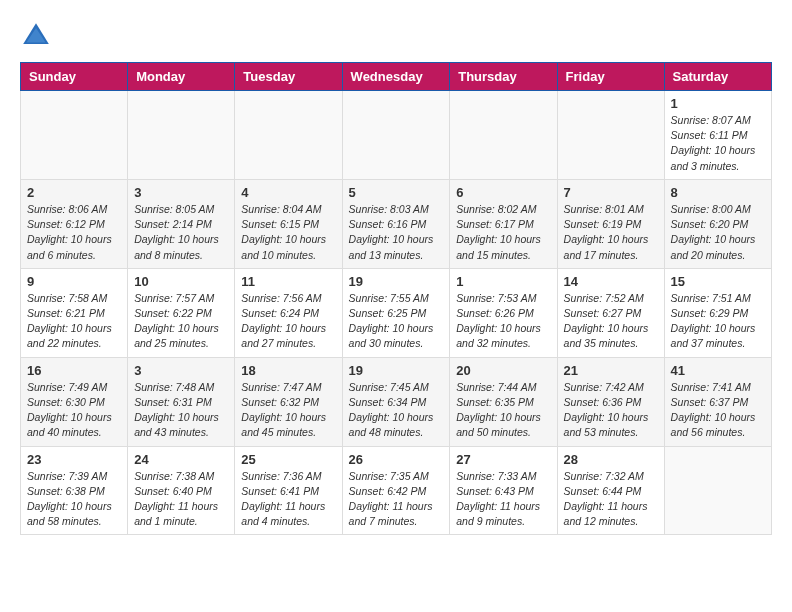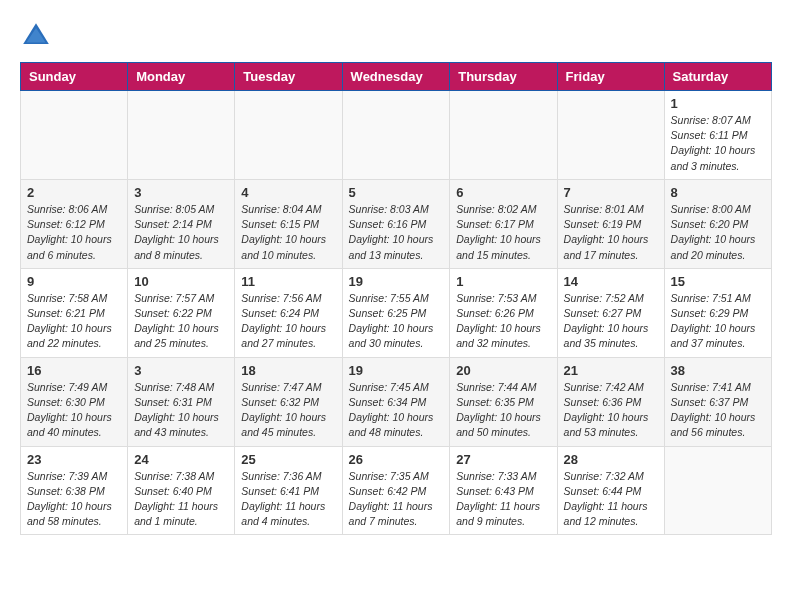--- a/index.html
+++ b/index.html
@@ -256,21 +256,21 @@
 Sunset: 6:35 PM
 Daylight: 10 hours and 50 minutes.</div>
         </td>
         <td>
           <span class="day-num">21</span>
           <div class="day-info">Sunrise: 7:42 AM
 Sunset: 6:36 PM
 Daylight: 10 hours and 53 minutes.</div>
         </td>
         <td>
-          <span class="day-num">38</span>
+          <span class="day-num">41</span>
           <div class="day-info">Sunrise: 7:41 AM
 Sunset: 6:37 PM
 Daylight: 10 hours and 56 minutes.</div>
         </td>
       </tr>
       <tr>
         <td>
           <span class="day-num">23</span>
           <div class="day-info">Sunrise: 7:39 AM
 Sunset: 6:38 PM

